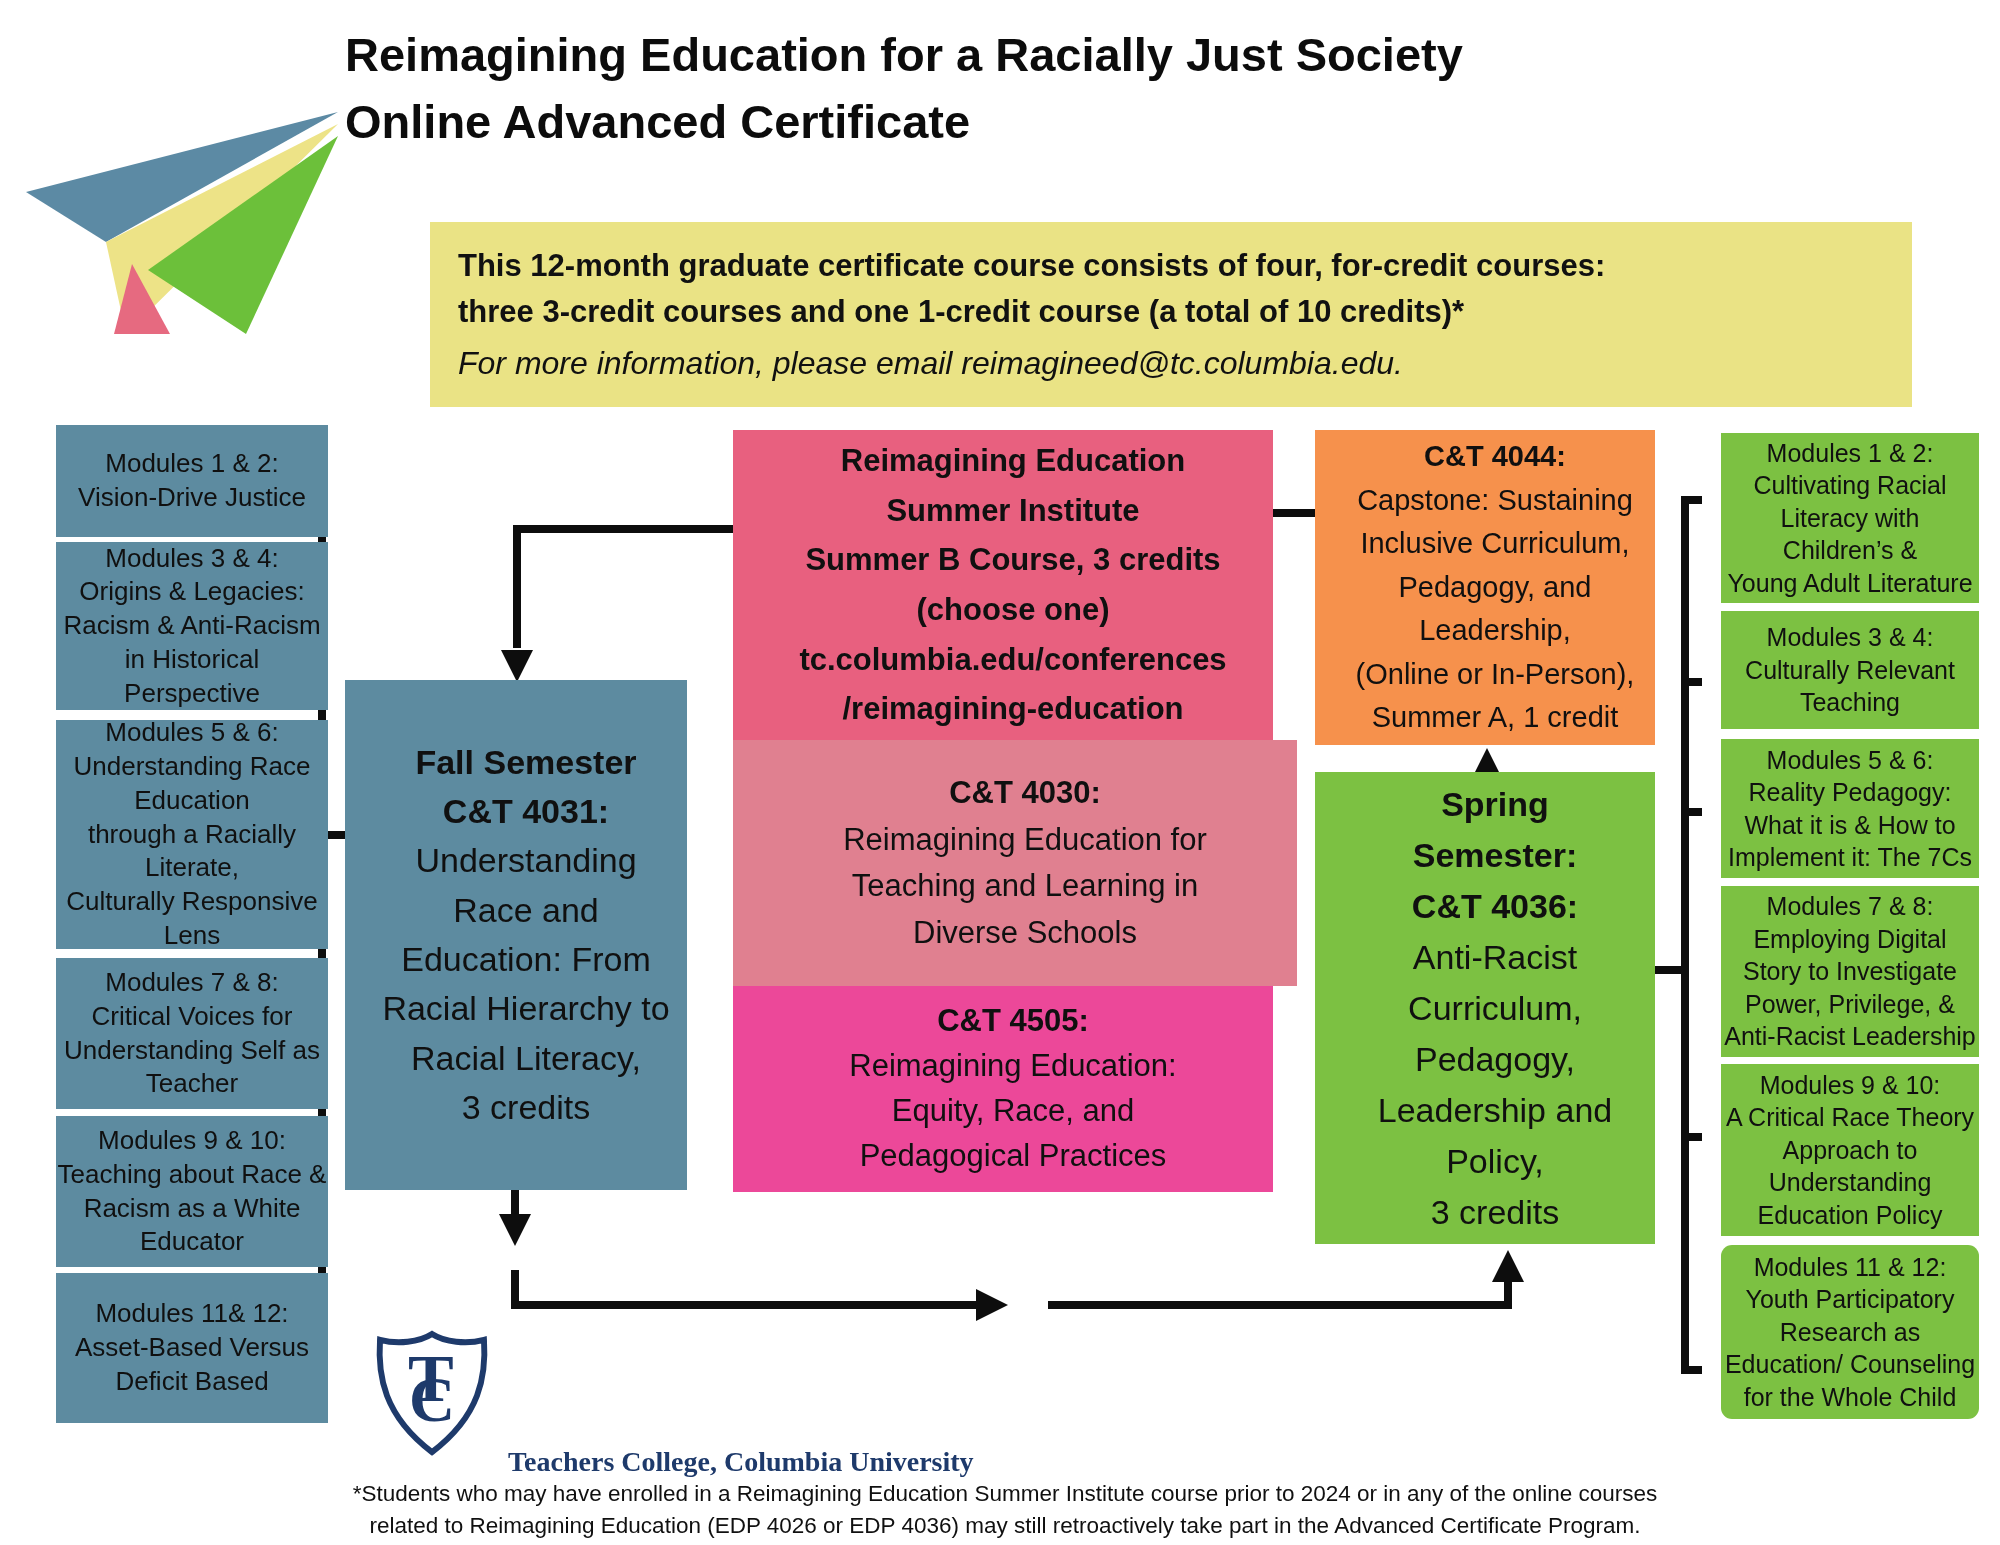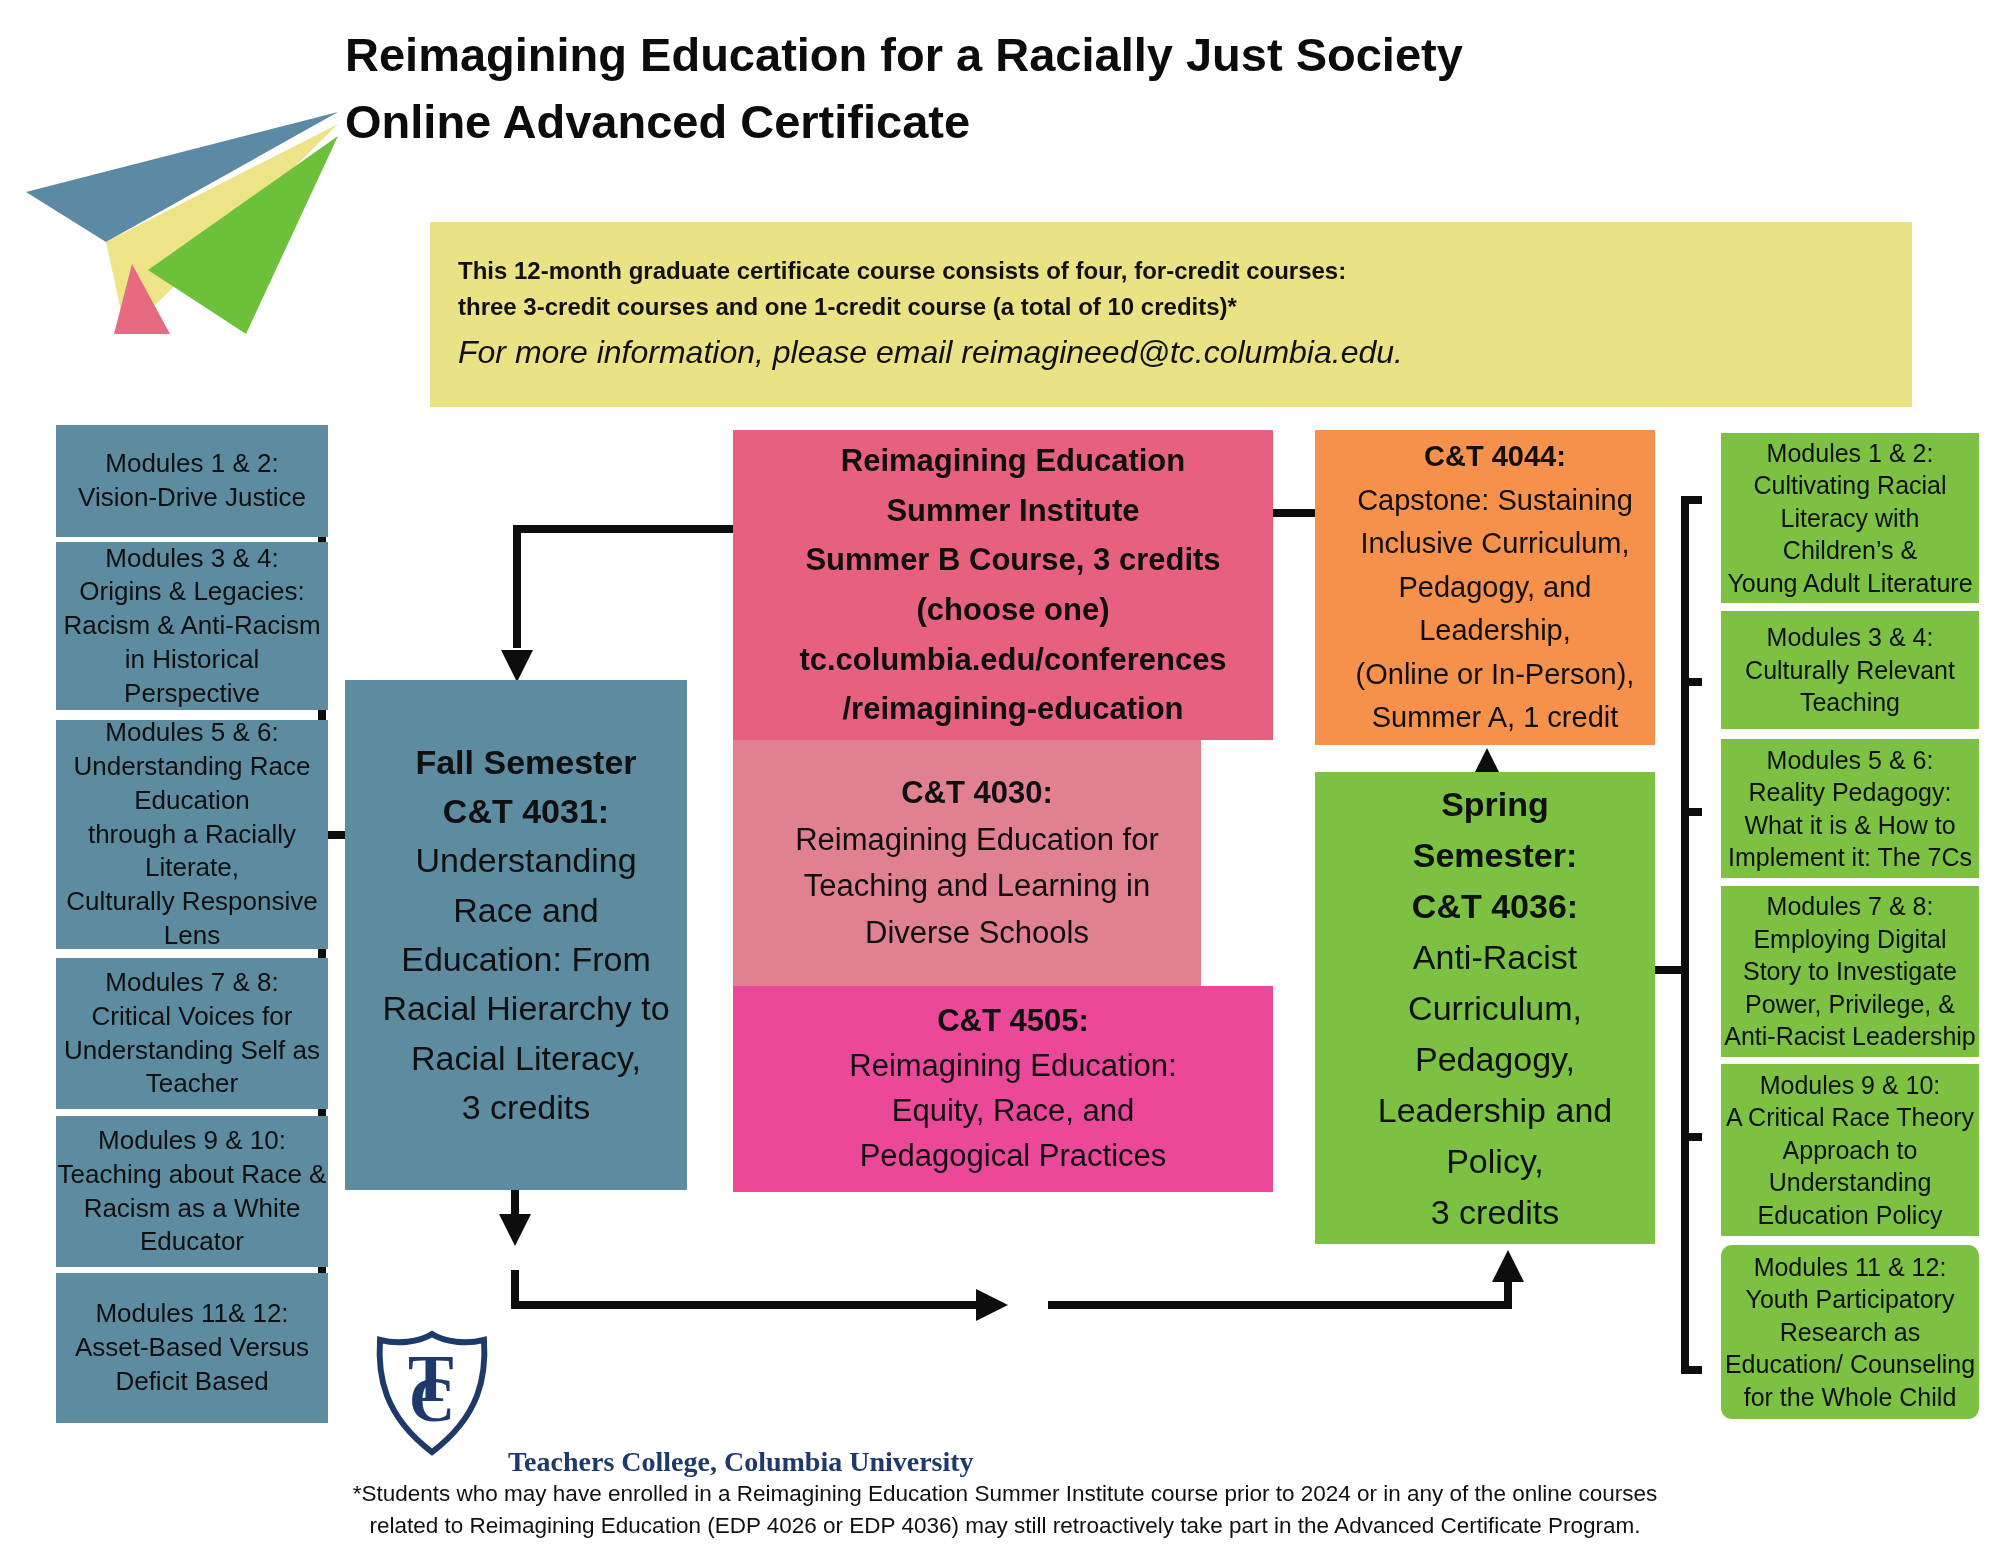--- a/index.html
+++ b/index.html
@@ -11,39 +11,39 @@
   #page-title{
     left:345px;top:22px;width:1340px;
     font-size:47px;font-weight:800;line-height:1.42;letter-spacing:0px;
     white-space:pre-line;color:#0c0c0c;
   }
   #info-box{
     left:430px;top:222px;width:1482px;height:185px;background:#EAE385;
     display:flex;flex-direction:column;justify-content:center;
     padding-left:28px;box-sizing:border-box;
   }
-  #info-box .bold{font-weight:700;font-size:24px;line-height:1.5;white-space:pre-line;}
+  #info-box .bold{font-weight:700;font-size:31px;line-height:1.5;white-space:pre-line;}
   #info-box .ital{font-style:italic;font-weight:400;font-size:32px;line-height:1.45;margin-top:4px;}
   .connectors{left:0;top:0;z-index:1;}
   .connectors path{stroke:#0d0d0d;stroke-width:8;fill:none;}
   .connectors polygon{fill:#0d0d0d;}
   .module{
     position:absolute;z-index:2;display:flex;align-items:center;justify-content:center;
     text-align:center;white-space:pre-line;color:#101010;margin-left:21px;
   }
   .left-mod{left:35px;width:272px;background:#5D8BA0;font-size:26px;line-height:1.3;}
   .right-mod{left:1700px;width:258px;background:#7CC142;font-size:25px;line-height:1.3;}
   .big-box{
     position:absolute;z-index:2;display:flex;flex-direction:column;justify-content:center;
     text-align:center;white-space:pre-line;color:#101010;box-sizing:border-box;padding-left:20px;
   }
   .box-title{font-weight:700;}
   #fall-box{left:345px;top:680px;width:342px;height:510px;background:#5D8BA0;font-size:34px;line-height:1.45;}
   #summer-box{left:733px;top:430px;width:540px;height:310px;background:#E8607F;font-size:31px;line-height:1.6;font-weight:700;}
-  #ct4030-box{left:733px;top:740px;width:468px;height:246px;background:#E08090;font-size:31px;line-height:1.5;}
+  #ct4030-box{left:733px;top:740px;width:564px;height:246px;background:#E08090;font-size:31px;line-height:1.5;align-items:center;}
   #ct4505-box{left:733px;top:986px;width:540px;height:206px;background:#ec4899;font-size:31px;line-height:1.45;}
   #capstone-box{left:1315px;top:430px;width:340px;height:315px;background:#F6914C;font-size:29px;line-height:1.5;}
   #spring-box{left:1315px;top:772px;width:340px;height:472px;background:#7CC142;font-size:34px;line-height:1.5;}
   #logo-institute{
     left:502px;top:1326px;width:900px;
     font-family:"Liberation Serif","DejaVu Serif",serif;font-weight:700;
     font-size:46px;line-height:1.2;color:#1E3A6B;white-space:pre-line;
   }
   #logo-school{
     left:508px;top:1446px;width:900px;

